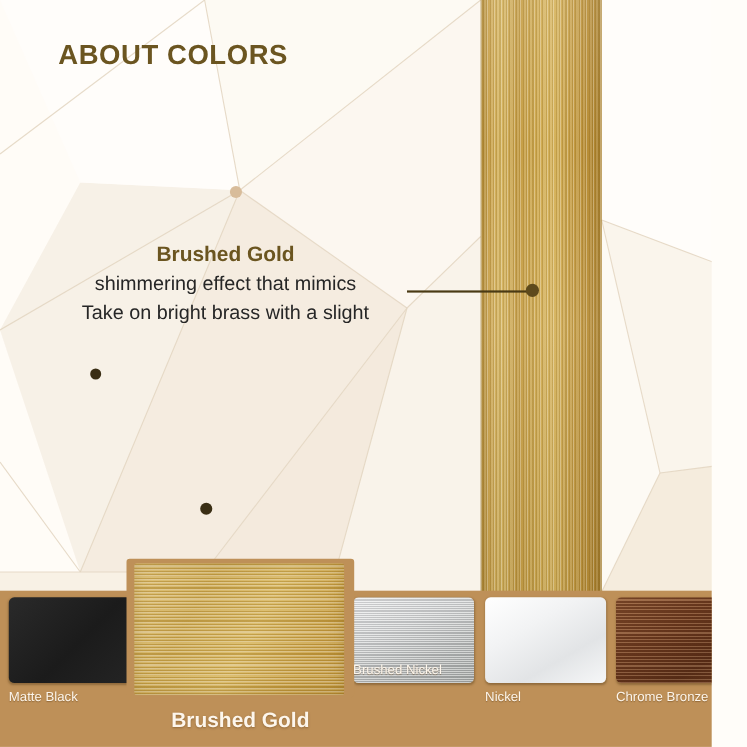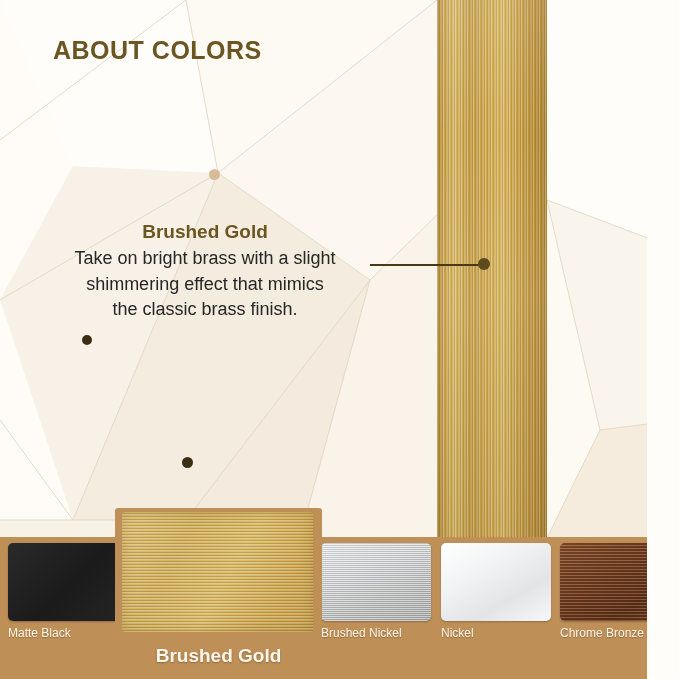--- a/index.html
+++ b/index.html
@@ -136,21 +136,21 @@
   }
 
   
   .sw-label{
     position:absolute;
     font-size:12px;font-weight:normal;color:#fdf6ec;
     text-align:left;white-space:nowrap;
     text-shadow:0 1px 1px rgba(90,58,20,0.45);
   }
   .lb-black {left:8px;  top:626px; width:112px;}
-  .lb-nickel{left:321px;top:626px; width:110px;}
+  .lb-nickel{left:321px;top:602px; width:110px;}
   .lb-chrome{left:441px;top:626px; width:110px;}
   .lb-bronze{left:560px;top:626px; width:110px;}
   .lb-gold{
     position:absolute;left:115px;top:645px;width:207px;
     text-align:center;white-space:nowrap;
     font-size:19px;font-weight:bold;color:#fdf6ec;
     text-shadow:0 1px 2px rgba(90,58,20,0.45);
   }
 </style>
 </head>
@@ -198,23 +198,22 @@
   <span class="bg-dot dot-tan"></span>
   <span class="bg-dot dot-dark-1"></span>
   <span class="bg-dot dot-dark-2"></span>
 
   <div class="gold-bar"></div>
 
   <div class="page-title">ABOUT COLORS</div>
 
   <div class="caption">
     <span class="strong">Brushed Gold</span>
+    <span class="body">shimmering effect that mimics</span>
     <span class="body">Take on bright brass with a slight</span>
-    <span class="body">shimmering effect that mimics</span>
-    <span class="body">the classic brass finish.</span>
   </div>
 
   <div class="leader-line"></div>
   <div class="leader-dot"></div>
 
   <div class="swatch-band"></div>
 
   <div class="swatch sw-black"></div>
   <div class="swatch sw-nickel"></div>
   <div class="swatch sw-chrome"></div>

